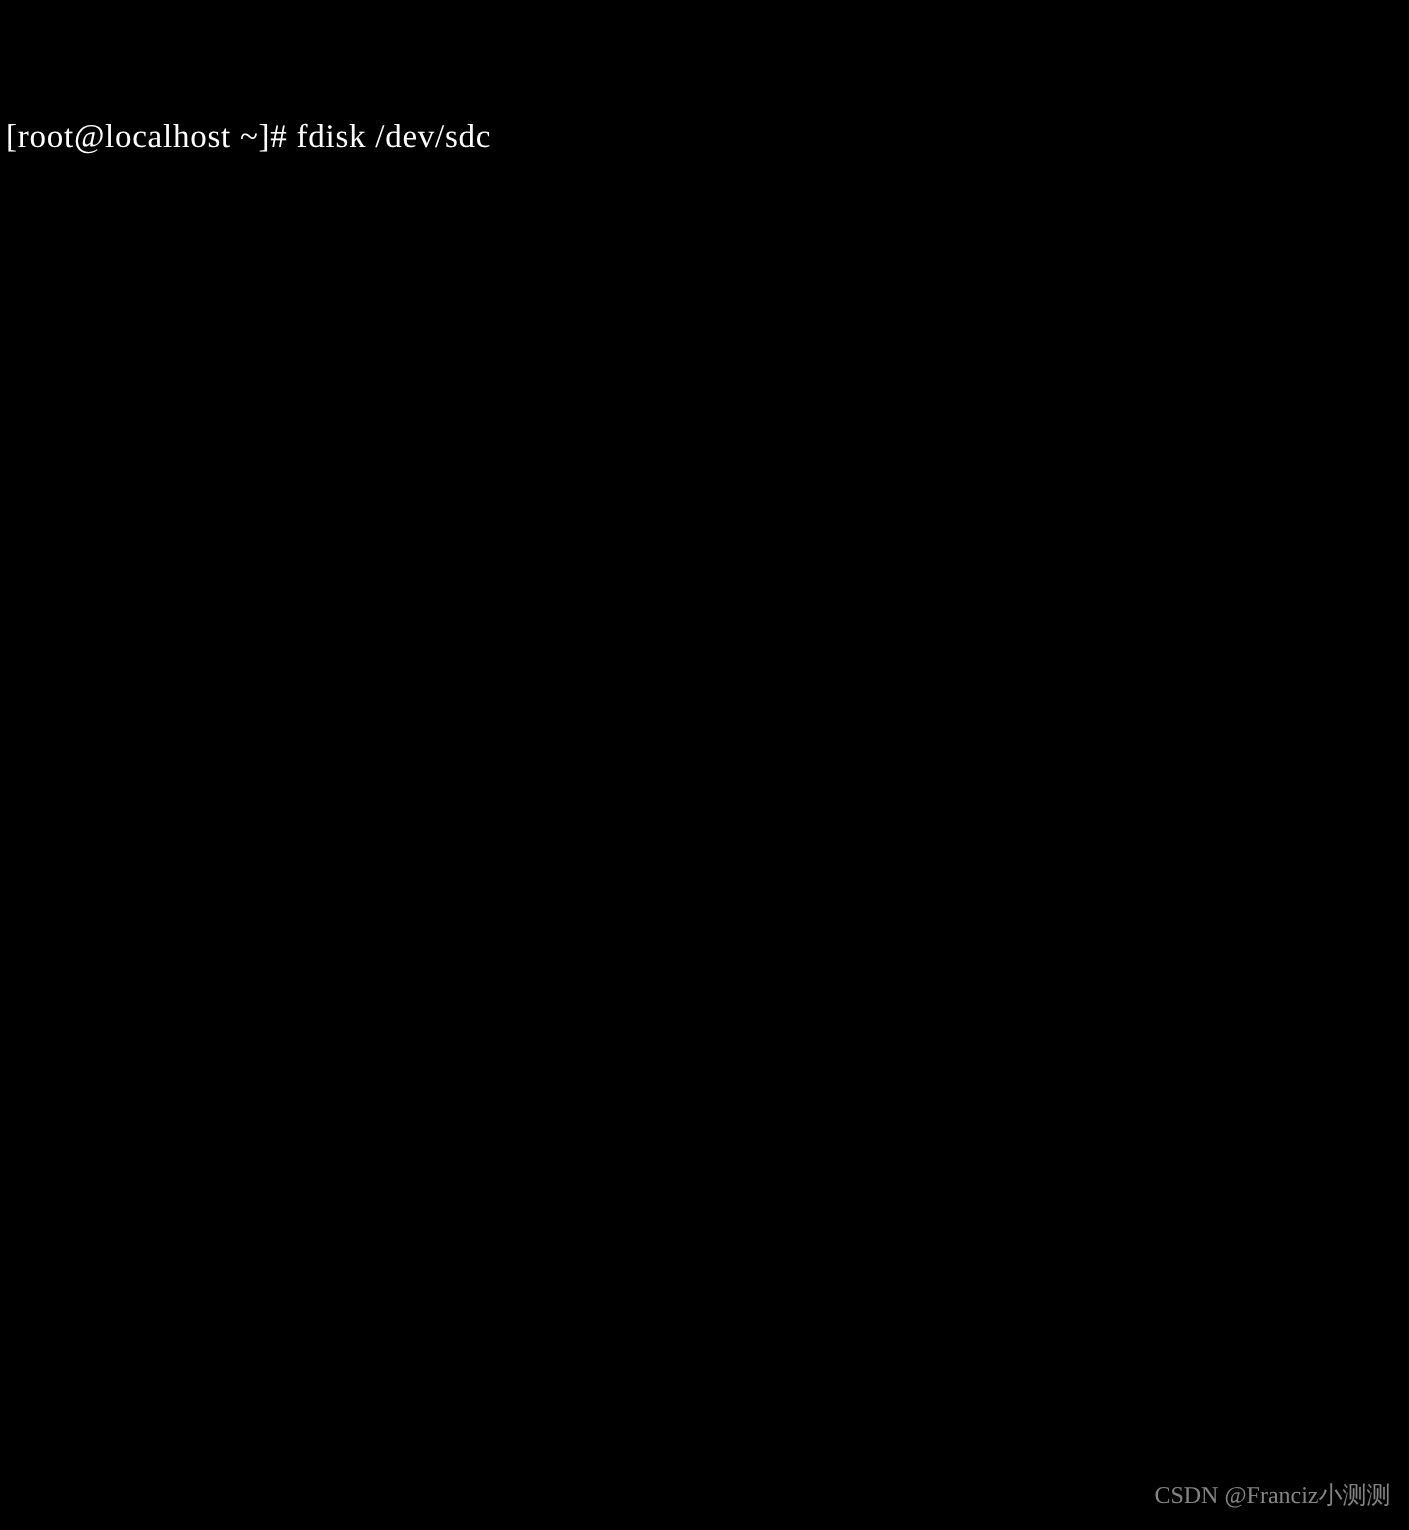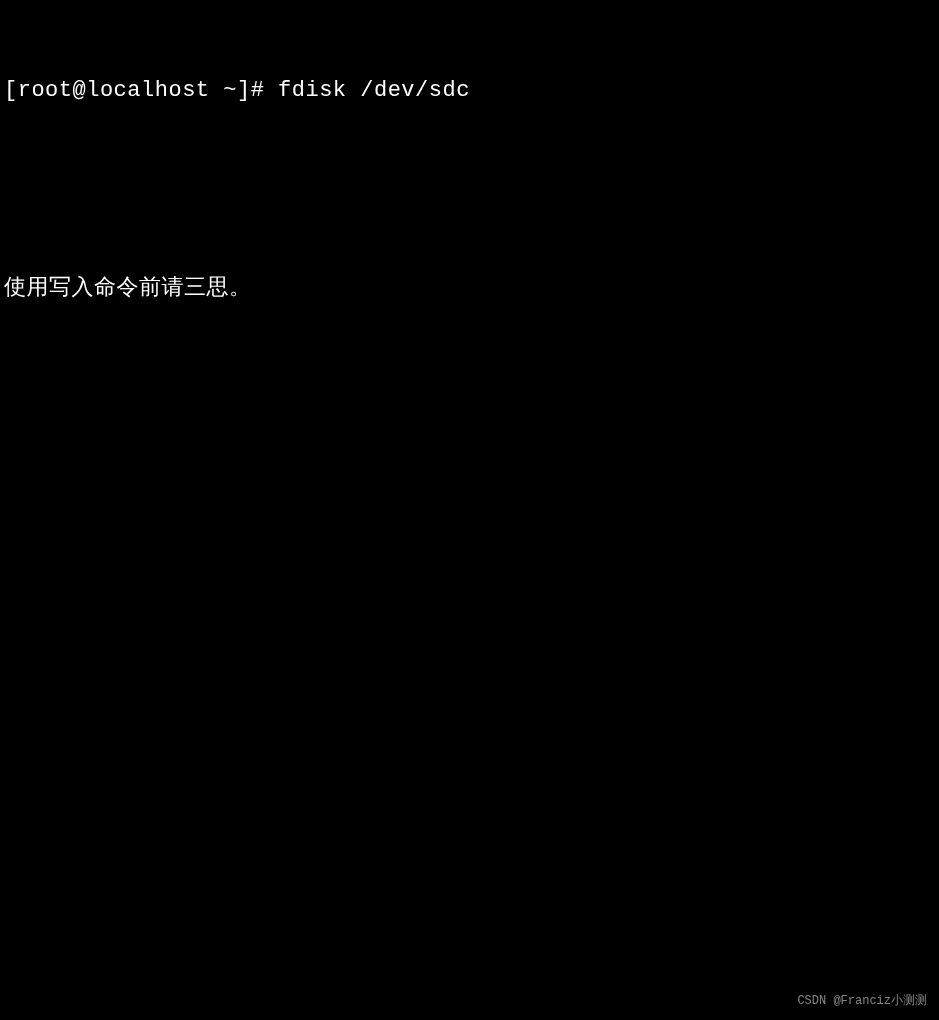--- a/index.html
+++ b/index.html
@@ -18,38 +18,38 @@
       height: 1020px;
       position: relative;
     }
     .terminal {
       white-space: pre;
       letter-spacing: 0.5px;
     }
     .line {
       display: block;
       min-height: 33px;
+      font-family: Liberation Serif, serif;
     }
     .watermark {
       position: absolute;
       bottom: 10px;
       right: 12px;
       color: rgba(220, 220, 220, 0.6);
-      font-size: 12px;
-      font-family: Liberation Mono, monospace;
+      font-size: 16px;
+      font-family: Liberation Serif, serif;
       letter-spacing: 0;
     }
   </style>
 </head>
 <body>
 
 <div class="terminal">
   <span class="line"><span>[root@localhost ~]#</span> <span>fdisk /dev/sdc</span></span>
   <span class="line"> </span>
-  <span class="line">使用写入命令前请三思。</span>
   <span class="line"> </span>
   <span class="line"> </span>
   <span class="line"> </span>
   
   
   
   
   
 </div>
 

